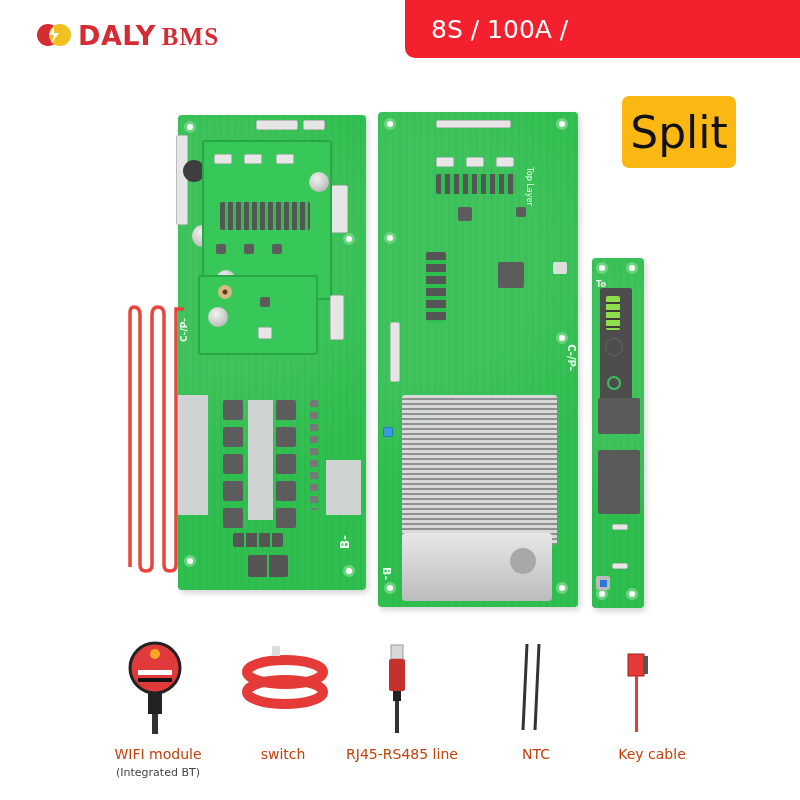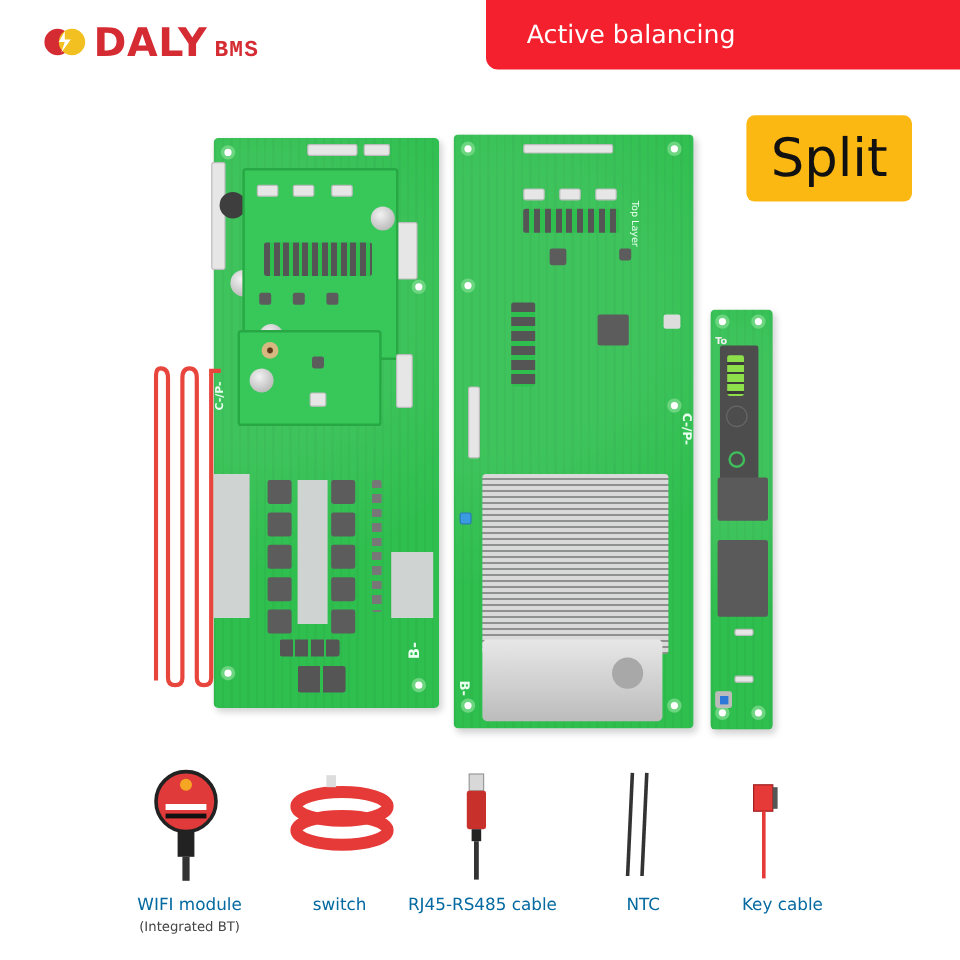--- a/index.html
+++ b/index.html
@@ -3,29 +3,29 @@
 <meta charset="utf-8">
 <style>
   * { box-sizing: border-box; margin: 0; padding: 0; }
   html, body { width: 800px; height: 800px; background: #ffffff; overflow: hidden; }
   body { position: relative; font-family: "Liberation Sans", "DejaVu Sans", sans-serif; }
 
   
   .logo { position: absolute; left: 36px; top: 22px; height: 26px; display: flex; align-items: center; gap: 6px; }
   .logo-mark { width: 36px; height: 26px; position: relative; }
   .logo-text { display: flex; align-items: baseline; gap: 6px; color: #d52b33; }
-  .logo-daly { font-weight: bold; font-size: 33px; letter-spacing: 0.5px; font-family: "DejaVu Sans", sans-serif; }
-  .logo-bms { font-weight: bold; font-size: 19px; letter-spacing: 1px; font-family: Liberation Mono, monospace; }
+  .logo-daly { font-weight: bold; font-size: 27px; letter-spacing: 0.5px; font-family: "DejaVu Sans", sans-serif; }
+  .logo-bms { font-weight: bold; font-size: 25px; letter-spacing: 1px; font-family: Liberation Serif, serif; }
 
   .spec-banner { position: absolute; left: 405px; top: 0; width: 395px; height: 58px; background: #f5202d;
     border-bottom-left-radius: 10px; color: #fff; display: flex; align-items: center; padding-left: 26px; }
   .spec-main { font-size: 25px; font-family: "DejaVu Sans", sans-serif; }
   .spec-sub { font-size: 21px; font-family: "DejaVu Sans", sans-serif; margin-left: 8px; }
 
-  .split-badge { position: absolute; left: 622px; top: 96px; width: 138px; height: 72px; background: #fbb813;
+  .split-badge { position: absolute; left: 622px; top: 96px; width: 114px; height: 72px; background: #fbb813;
     border-radius: 7px; display: flex; align-items: center; justify-content: center;
     font-size: 44px; color: #111; font-family: "DejaVu Sans", sans-serif; }
 
   
   .pcb { position: absolute; background: #2fbf4f; border-radius: 4px;
     box-shadow: 2px 3px 6px rgba(0,0,0,0.18);
     background-image:
       radial-gradient(circle at 20% 30%, rgba(255,255,255,0.08) 0 30%, transparent 60%),
       repeating-linear-gradient(90deg, rgba(0,0,0,0.03) 0 2px, transparent 2px 7px); }
   .hole { position: absolute; width: 12px; height: 12px; border-radius: 50%; background: #fff; border: 3px solid #6bd57f; }
@@ -39,42 +39,42 @@
 
   .heatsink { position: absolute; left: 402px; top: 395px; width: 155px; height: 150px;
     background: repeating-linear-gradient(180deg, #d9d9d9 0 3px, #8f9090 3px 5px); border-radius: 3px; }
   .sink-cap { position: absolute; left: 402px; top: 533px; width: 150px; height: 68px; background: linear-gradient(180deg,#e7e7e7,#bcbcbc); border-radius: 4px; }
   .sink-logo { position: absolute; left: 510px; top: 548px; width: 26px; height: 26px; border-radius: 50%; background:#a8a8a8; }
 
   .wire-coil { position: absolute; left: 128px; top: 305px; }
 
   
   .acc { position: absolute; top: 640px; width: 110px; height: 95px; }
-  .acc-label { position: absolute; top: 746px; width: 160px; text-align: center; font-size: 14px; color: #0369a1;
+  .acc-label { position: absolute; top: 746px; width: 160px; text-align: center; font-size: 14px; color: #c2410c;
     font-family: "DejaVu Sans", sans-serif; }
   .acc-sub { position: absolute; top: 766px; width: 160px; text-align: center; font-size: 11px; color: #444;
     font-family: "DejaVu Sans", sans-serif; }
 </style>
 </head>
 <body>
 
 <div class="logo">
   <svg class="logo-mark" viewBox="0 0 36 26" width="36" height="26">
     <circle cx="12" cy="13" r="11" fill="#d52b33"></circle>
     <circle cx="24" cy="13" r="11" fill="#f2c020"></circle>
     <path d="M18 4 L13 13 L18 13 L15 22 L23 11 L18 11 Z" fill="#ffffff"></path>
   </svg>
   <div class="logo-text">
     <span class="logo-daly">DALY</span>
     <span class="logo-bms">BMS</span>
   </div>
 </div>
 
 <div class="spec-banner">
-  <span class="spec-sub">Active balancing</span>
+  <span class="spec-main">8S / 100A /</span>
 </div>
 
 <div class="split-badge">Split</div>
 
 <div class="pcb" style="left:178px; top:115px; width:188px; height:475px;">
   <div class="hole" style="left:6px; top:6px;"></div>
   <div class="hole" style="left:165px; top:118px;"></div>
   <div class="hole" style="left:6px; top:440px;"></div>
   <div class="hole" style="left:165px; top:450px;"></div>
   <div class="conn" style="left:78px; top:5px; width:42px; height:10px;"></div>
@@ -191,21 +191,21 @@
   <rect x="32" y="6" width="8" height="10" fill="#ddd"></rect>
 </svg>
 <div class="acc-label" style="left:203px;">switch</div>
 
 <svg class="acc" style="left:345px;" viewBox="0 0 110 95">
   <rect x="46" y="5" width="12" height="14" fill="#d8d8d8" stroke="#999"></rect>
   <rect x="44" y="19" width="16" height="32" rx="2" fill="#c8302c"></rect>
   <rect x="48" y="51" width="8" height="10" fill="#222"></rect>
   <rect x="50" y="61" width="4" height="32" fill="#333"></rect>
 </svg>
-<div class="acc-label" style="left:322px;">RJ45-RS485 cable</div>
+<div class="acc-label" style="left:322px;">RJ45-RS485 line</div>
 
 <svg class="acc" style="left:480px;" viewBox="0 0 110 95">
   <path d="M47 4 L43 90" stroke="#333" stroke-width="3"></path>
   <path d="M59 4 L55 90" stroke="#333" stroke-width="3"></path>
 </svg>
 <div class="acc-label" style="left:456px;">NTC</div>
 
 <svg class="acc" style="left:600px;" viewBox="0 0 110 95">
   <rect x="28" y="14" width="16" height="22" fill="#e53a37" stroke="#a01f1f"></rect>
   <rect x="44" y="16" width="4" height="18" fill="#555"></rect>

